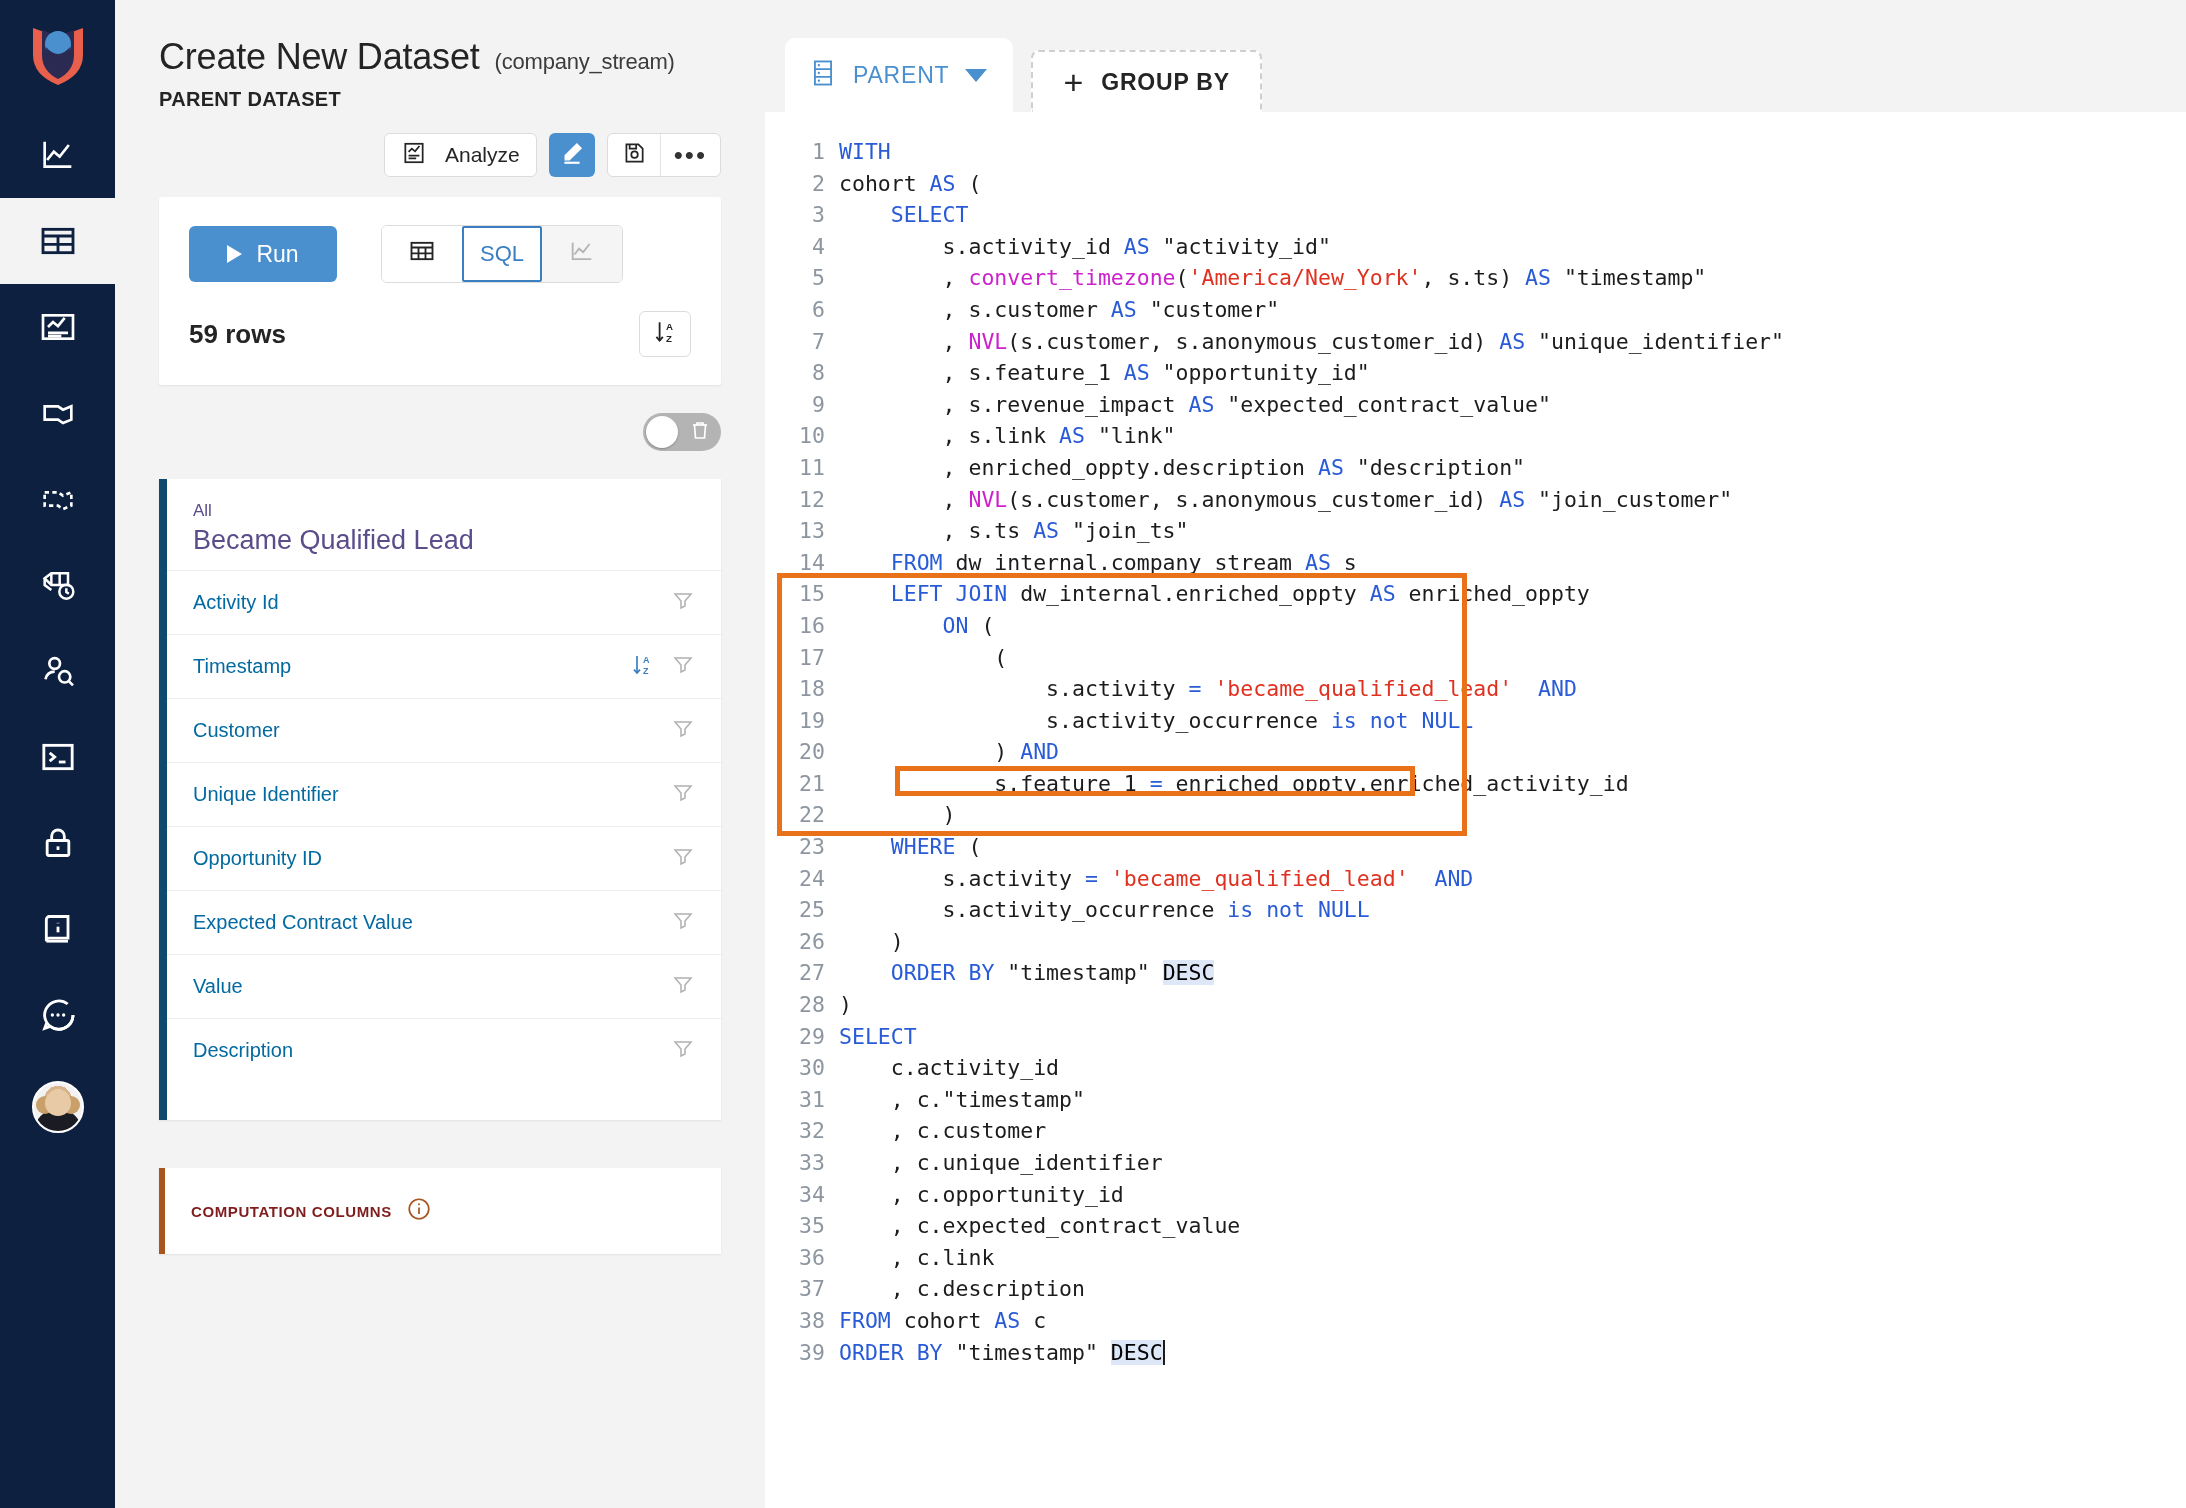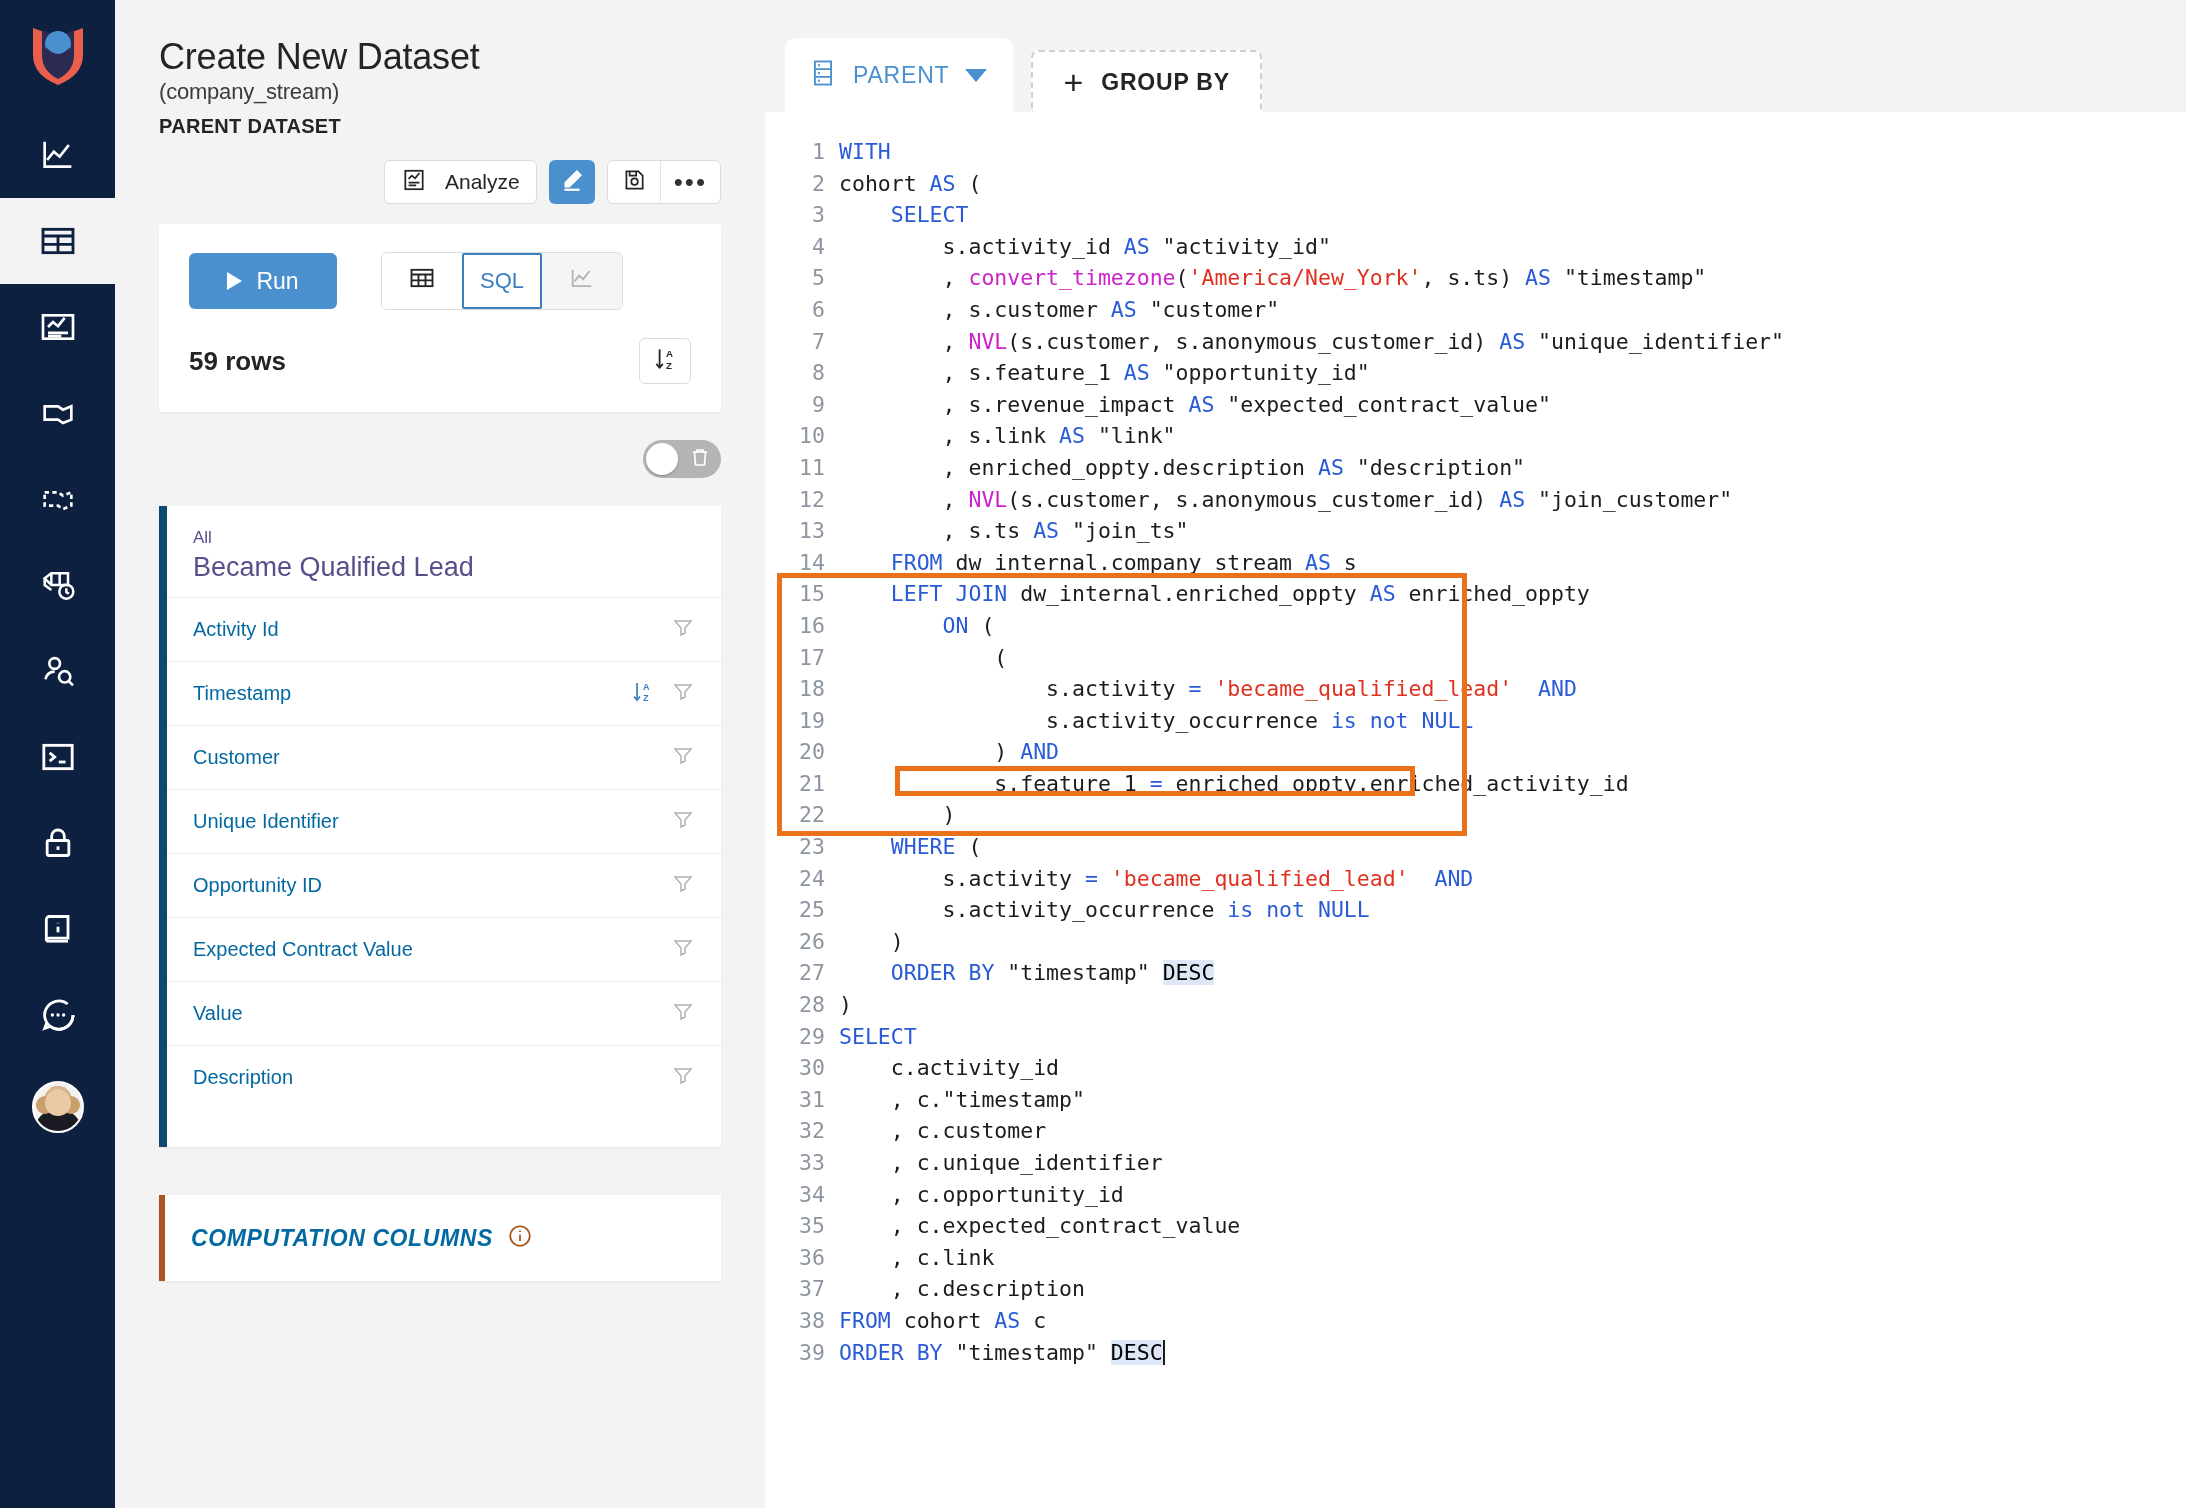--- a/index.html
+++ b/index.html
@@ -45,21 +45,21 @@
   }
 
   
   .leftpanel {
     width: 650px; flex: 0 0 650px; height: 1508px;
     background: #f3f3f3; position: relative;
   }
   .page-head { padding: 36px 0 0 44px; }
   .page-title {
     font-size: 36px; color: #242424; font-weight: 400; letter-spacing: -0.2px;
-    display: flex; align-items: baseline; gap: 1px; flex-direction: column;
+    display: flex; align-items: baseline; gap: 15px;
   }
   .page-title .suffix { font-size: 22px; color: #3c3c3c; }
   .page-sub {
     margin-top: 10px; font-size: 20px; font-weight: 700;
     color: #242424; letter-spacing: 0.3px;
   }
 
   .head-actions {
     display: flex; justify-content: flex-end; align-items: center;
     gap: 12px; padding: 22px 44px 0 0;
@@ -132,21 +132,21 @@
   }
   .col-label { font-size: 20px; color: #0369a1; }
   .col-icons { display:flex; align-items:center; gap: 16px; }
   .colcard-foot { height: 38px; }
 
   .compcard {
     background:#fff; margin: 48px 44px 0 44px; border-left: 6px solid #a8551f;
     box-shadow: 0 1px 2px rgba(0,0,0,0.07); padding: 28px 26px;
     display: flex; align-items: center; gap: 14px;
   }
-  .comp-title { font-size: 23px; font-weight: 700; color:#0369a1; letter-spacing: .6px; font-style: italic; }
+  .comp-title { font-size: 15px; font-weight: 700; color:#7f1d1d; letter-spacing: .6px; }
 
   
   .editor { flex: 1 1 auto; height: 1508px; position: relative; background:#f3f3f3; }
   .tabstrip { height: 112px; position: relative; display:flex; align-items:flex-end; padding-left: 20px; }
   .tab {
     background:#fff; border-radius: 10px 10px 0 0; height: 74px;
     display:flex; align-items:center; gap: 16px; padding: 0 26px 0 24px; cursor:pointer;
     position: relative; z-index: 2;
   }
   .tab-label { font-size: 23px; color: #4a90cf; letter-spacing: .8px; }

